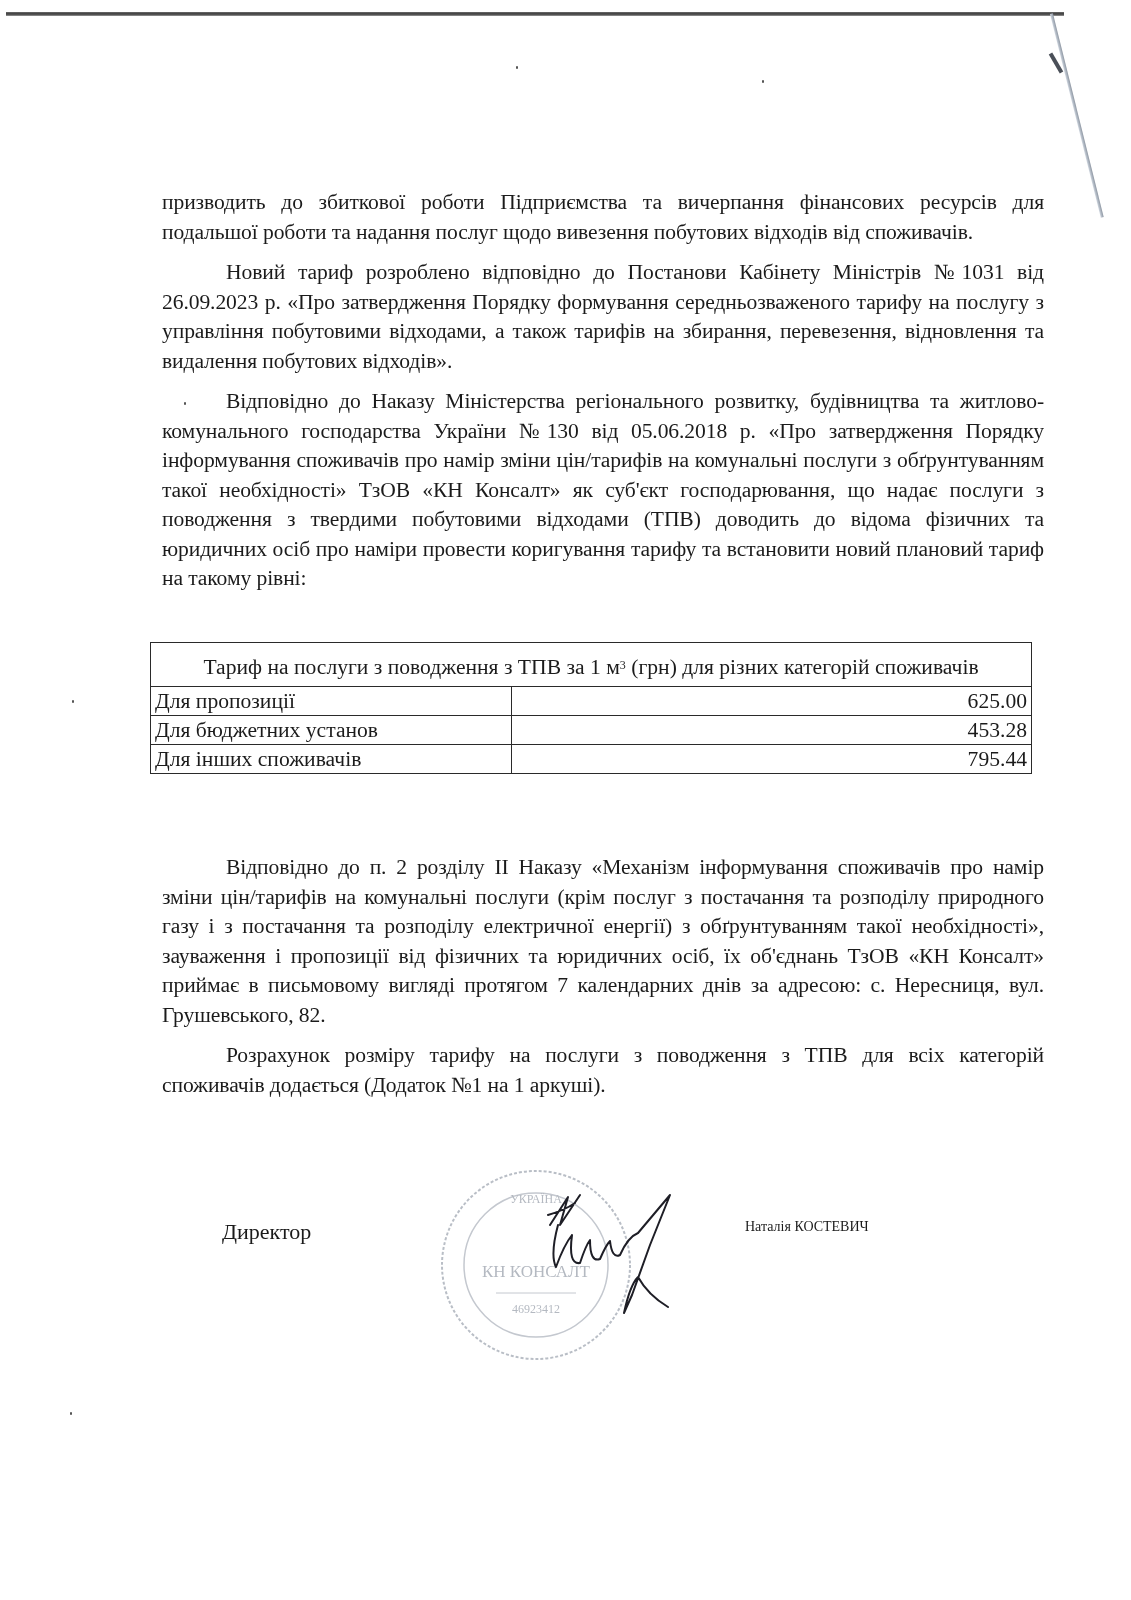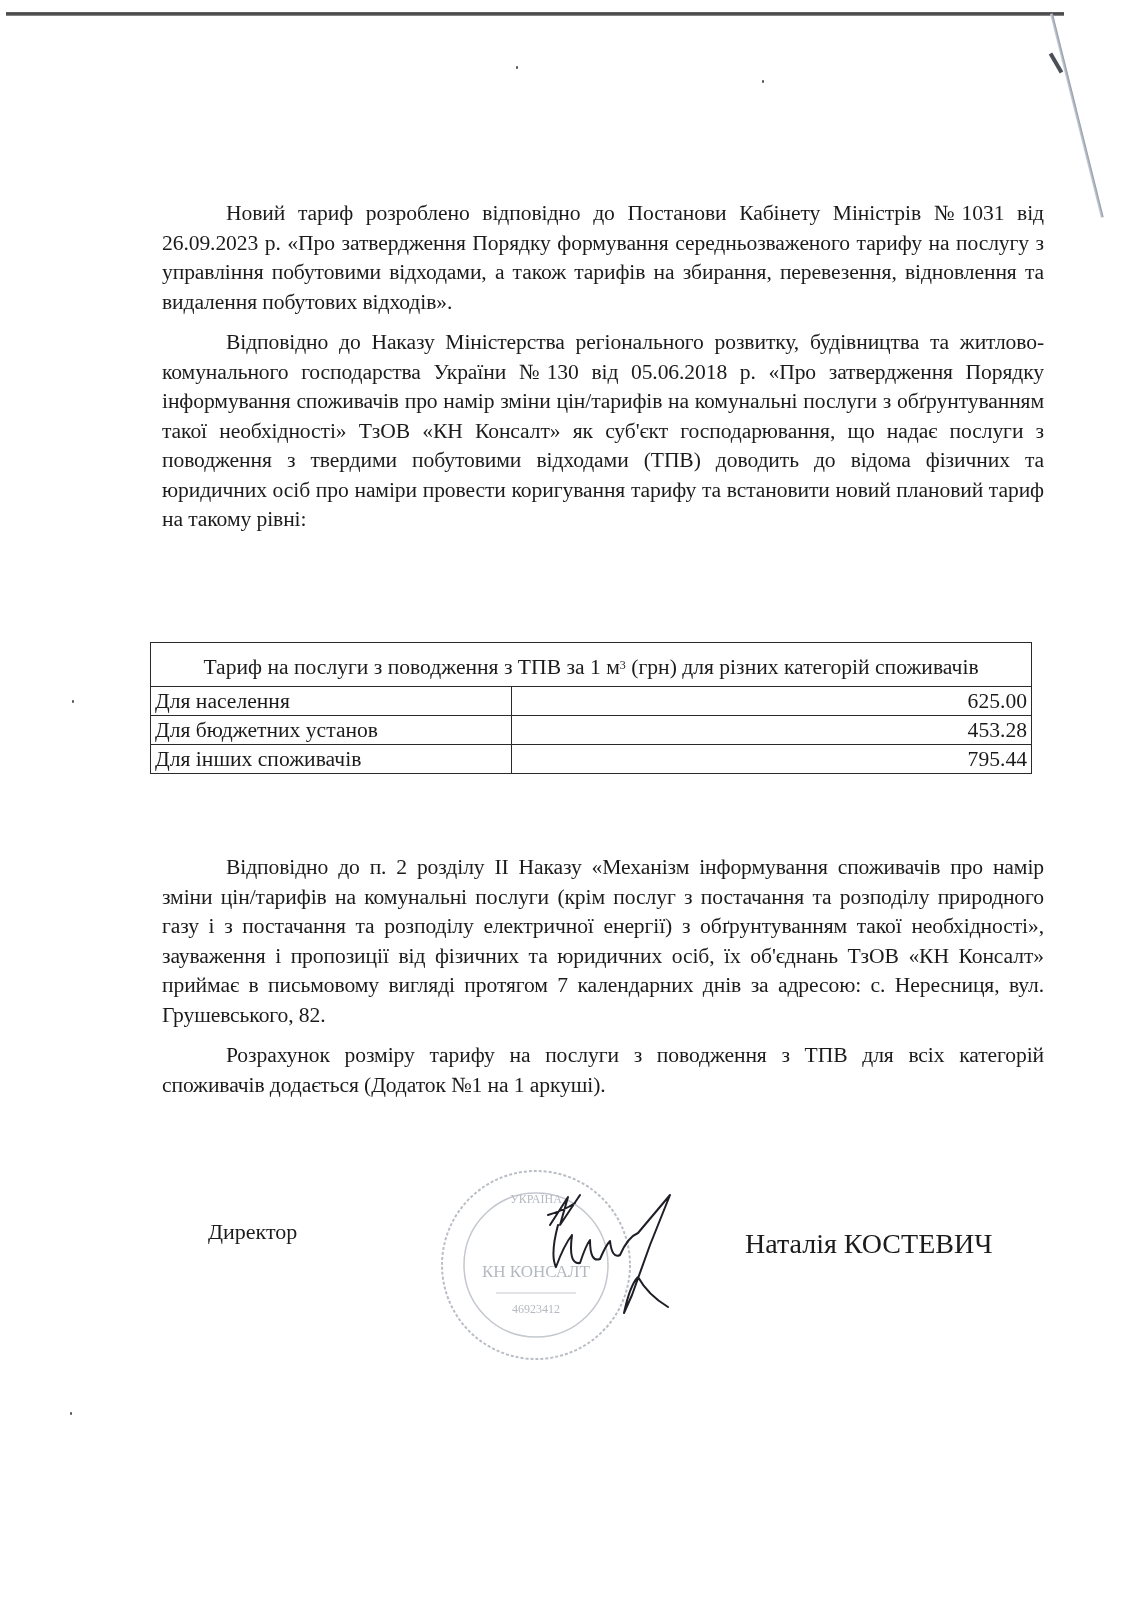--- a/index.html
+++ b/index.html
@@ -38,49 +38,50 @@
     border: 1.5px solid #2a2a2a; padding: 0 4px; font-weight: normal;
   }
   table.tariff th { text-align: center; padding: 8px 6px 2px; line-height: 33px; }
   table.tariff td.cat { width: 352px; text-align: left; }
   table.tariff td.val { text-align: right; padding-left: 60px; }
   sup { font-size: 12px; vertical-align: top; position: relative; top: -2px; }
 
   .lower { position: absolute; left: 162px; top: 842px; width: 882px; }
 
   .signature-row { position: absolute; left: 0; top: 1215px; width: 1131px; height: 130px; }
-  .sig-title { position: absolute; left: 208px; top: 4px; font-size: 22px; }
-  .sig-name { position: absolute; left: 745px; top: 13px; font-size: 28px; }
+  .sig-title { position: absolute; left: 222px; top: 4px; font-size: 22px; }
+  .sig-name { position: absolute; left: 745px; top: 4px; font-size: 14px; }
   .stamp { position: absolute; left: 436px; top: -50px; width: 200px; height: 200px; }
   .signature { position: absolute; left: 520px; top: -30px; width: 170px; height: 140px; }
 </style>
 </head>
 <body>
 
 <div class="scan-top-edge"></div>
 <div class="scan-right-edge"></div>
 <div class="scan-right-edge-mark"></div>
 <div class="speck" style="left:516px;top:66px"></div>
 <div class="speck" style="left:762px;top:80px"></div>
 <div class="speck" style="left:184px;top:402px"></div>
 <div class="speck" style="left:72px;top:700px"></div>
 <div class="speck" style="left:70px;top:1412px"></div>
 
 <div class="page">
+  <p>призводить до збиткової  роботи Підприємства та вичерпання фінансових ресурсів для подальшої роботи та надання послуг щодо вивезення побутових відходів від споживачів.</p>
   <p class="indent">Новий тариф розроблено відповідно до Постанови Кабінету Міністрів №1031 від 26.09.2023 р. «Про затвердження Порядку формування середньозваженого тарифу на послугу з управління побутовими відходами, а також тарифів на збирання, перевезення, відновлення та видалення побутових відходів».</p>
   <p class="indent">Відповідно до Наказу Міністерства регіонального розвитку, будівництва та житлово-комунального господарства України №130 від 05.06.2018 р. «Про затвердження Порядку інформування споживачів про намір зміни цін/тарифів на комунальні послуги з обґрунтуванням такої необхідності» ТзОВ «КН Консалт» як суб'єкт господарювання, що надає послуги з поводження з твердими побутовими відходами (ТПВ) доводить до відома фізичних та юридичних осіб про наміри провести коригування тарифу та встановити новий плановий тариф на такому рівні:</p>
 </div>
 
 <table class="tariff">
   <tbody>
       <tr>
     <th colspan="2"><span>Тариф на послуги з поводження з ТПВ за 1 м</span><sup>3</sup><span> (грн) для різних категорій споживачів</span></th>
   </tr>
   <tr>
-    <td class="cat">Для населення</td>
+    <td class="cat">Для пропозиції</td>
     <td class="val">625.00</td>
   </tr>
   <tr>
     <td class="cat">Для бюджетних установ</td>
     <td class="val">453.28</td>
   </tr>
   <tr>
     <td class="cat">Для інших споживачів</td>
     <td class="val">795.44</td>
   </tr>

